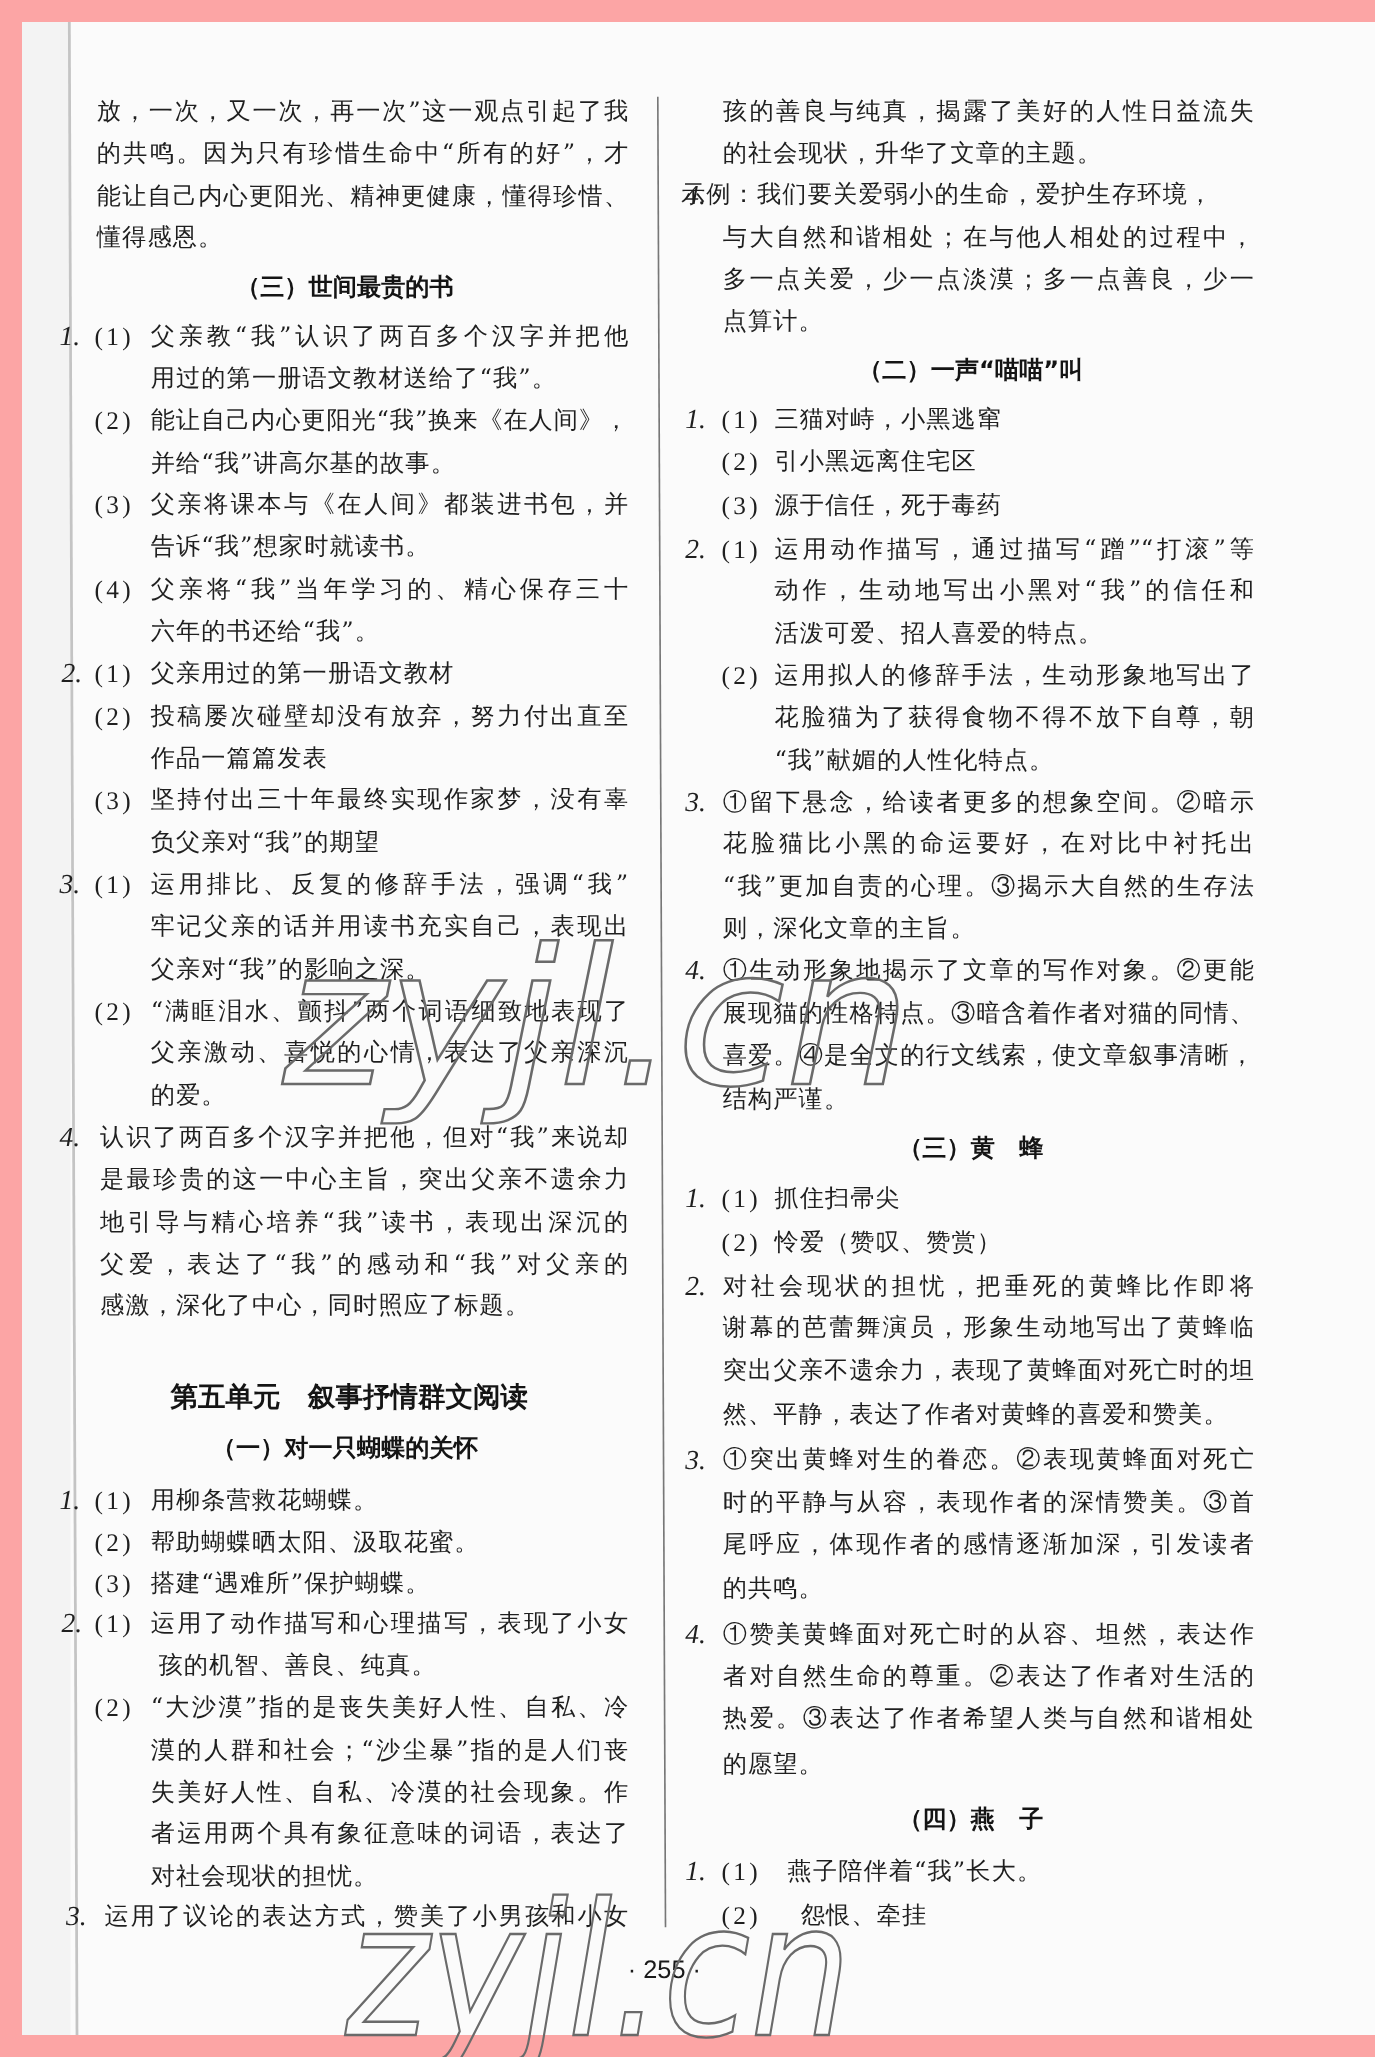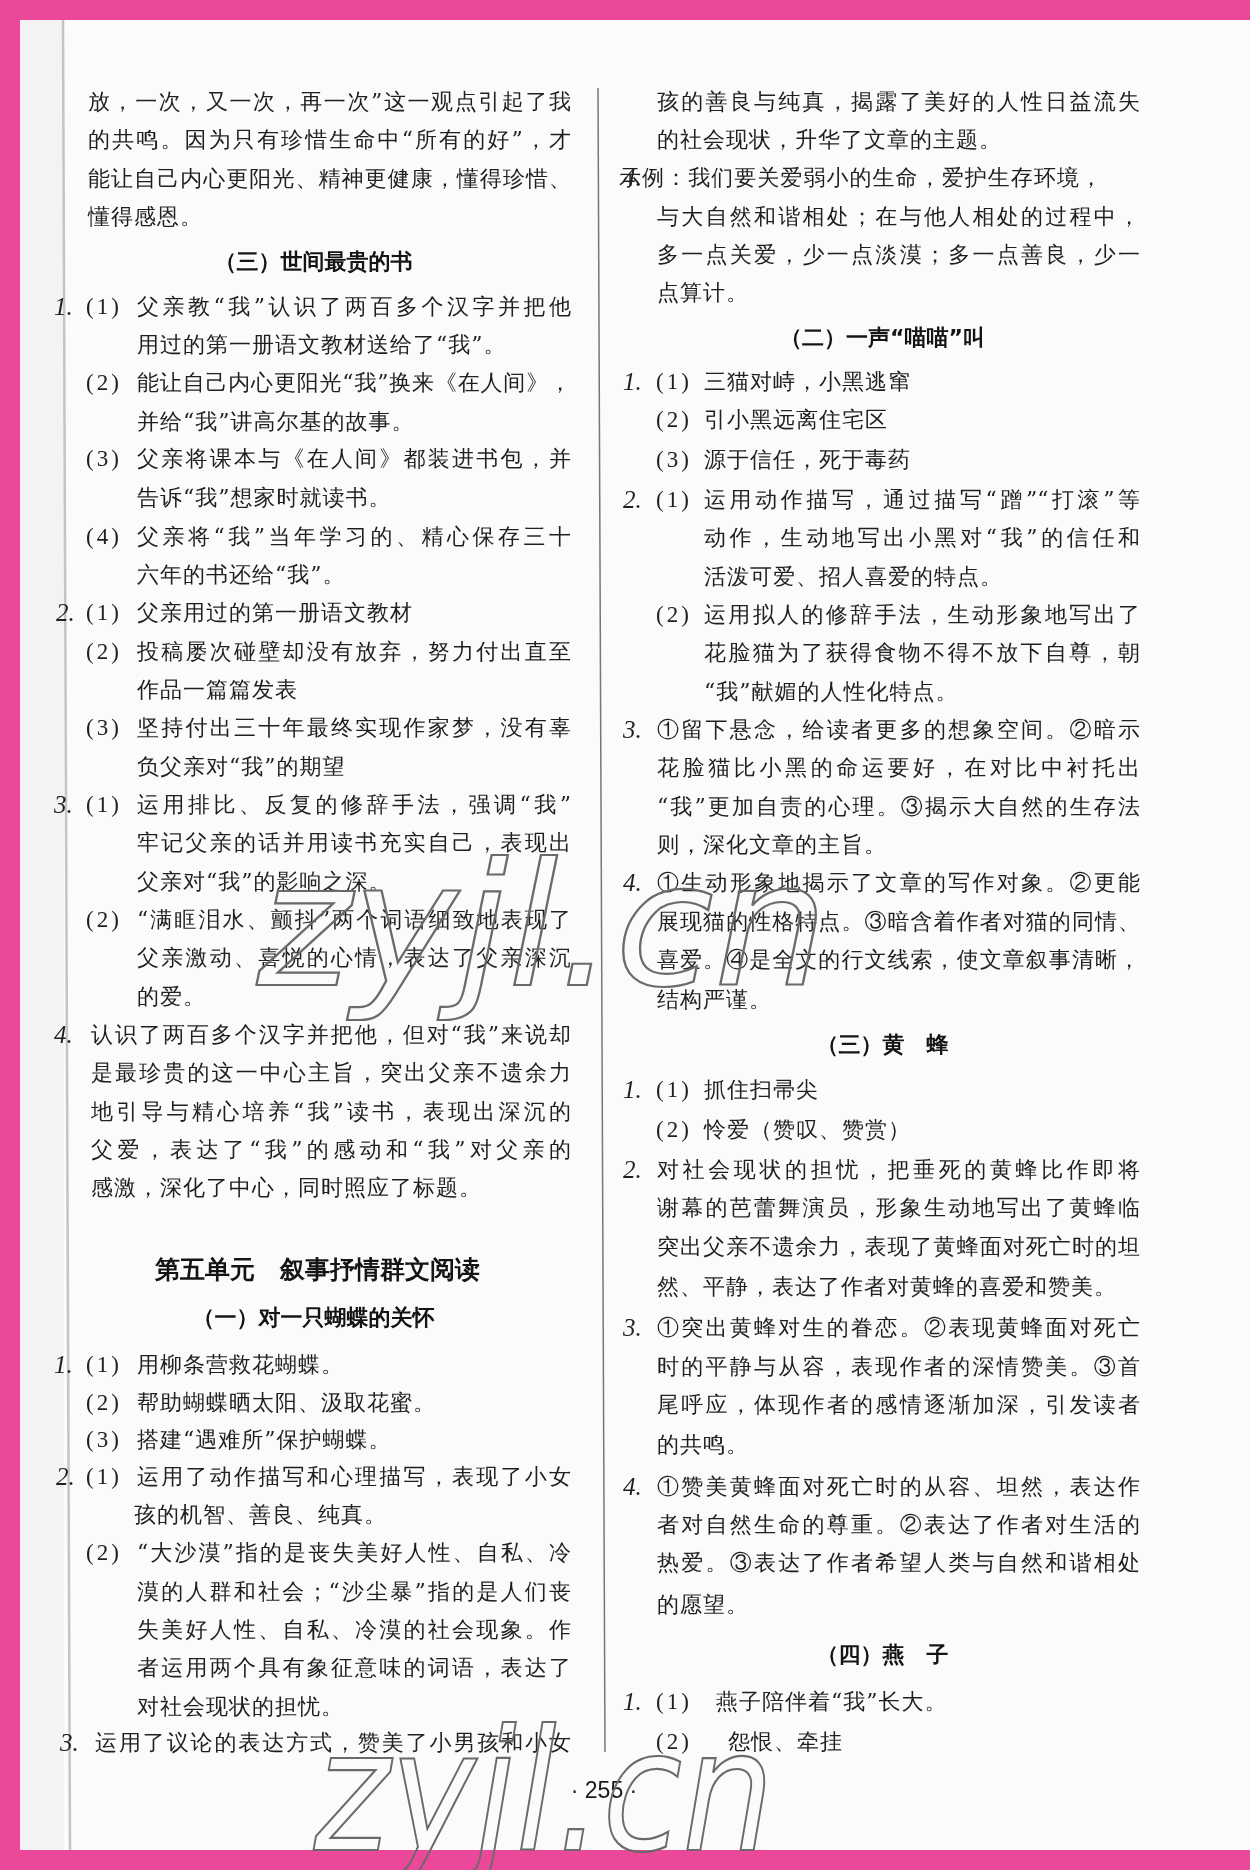--- a/index.html
+++ b/index.html
@@ -1,18 +1,18 @@
 <!DOCTYPE html>
 <html><head>
   <meta charset="utf-8">
   <style>
     html, body { margin: 0; padding: 0; background: #ffffff; }
     #page {
       position: relative; width: 1250px; height: 1870px; overflow: hidden;
-      background: #ec4899; color: #1f1f1f;
+      background: #fca5a5; color: #1f1f1f;
       font-family: "DejaVu Serif", serif;
     }
     .sheet { position: absolute; left: 20px; top: 20px; width: 1230px; height: 1830px; background: #fbfbfb; }
     .strip { position: absolute; left: 20px; top: 20px; width: 44px; height: 1830px; background: #f3f3f3; }
     .rules { position: absolute; left: 0; top: 0; width: 1250px; height: 1870px; }
     .ln {
       position: absolute; height: 30px; line-height: 30px; font-size: 22px;
       letter-spacing: 1px; white-space: nowrap; color: #1f1f1f;
     }
     .ln.full { white-space: normal; letter-spacing: 0; text-align: justify; text-align-last: justify; }
@@ -111,21 +111,21 @@
       <span class="lbl" style="top:1350px;left:86px">(1)</span>
       <div class="ln" style="top:1350px;left:137px;width:434px">用柳条营救花蝴蝶。</div>
       <span class="lbl" style="top:1388px;left:86px">(2)</span>
       <div class="ln" style="top:1388px;left:137px;width:434px">帮助蝴蝶晒太阳、汲取花蜜。</div>
       <span class="lbl" style="top:1425px;left:86px">(3)</span>
       <div class="ln" style="top:1425px;left:137px;width:434px">搭建“遇难所”保护蝴蝶。</div>
 
       <span class="num" style="top:1462px;left:56px">2.</span>
       <span class="lbl" style="top:1462px;left:86px">(1)</span>
       <div class="ln full" style="top:1462px;left:137px;width:434px">运用了动作描写和心理描写，表现了小女</div>
-      <div class="ln" style="top:1500px;left:134px;width:434px">孩的机智、善良、纯真。</div>
+      <div class="ln" style="top:1500px;left:144px;width:434px">孩的机智、善良、纯真。</div>
       <span class="lbl" style="top:1538px;left:86px">(2)</span>
       <div class="ln full" style="top:1538px;left:137px;width:434px">“大沙漠”指的是丧失美好人性、自私、冷</div>
       <div class="ln full" style="top:1577px;left:137px;width:434px">漠的人群和社会；“沙尘暴”指的是人们丧</div>
       <div class="ln full" style="top:1615px;left:137px;width:434px">失美好人性、自私、冷漠的社会现象。作</div>
       <div class="ln full" style="top:1653px;left:137px;width:434px">者运用两个具有象征意味的词语，表达了</div>
       <div class="ln" style="top:1692px;left:137px;width:434px">对社会现状的担忧。</div>
 
       <span class="num" style="top:1728px;left:60px">3.</span>
       <div class="ln full" style="top:1728px;left:95px;width:476px">运用了议论的表达方式，赞美了小男孩和小女</div>
     </div>

